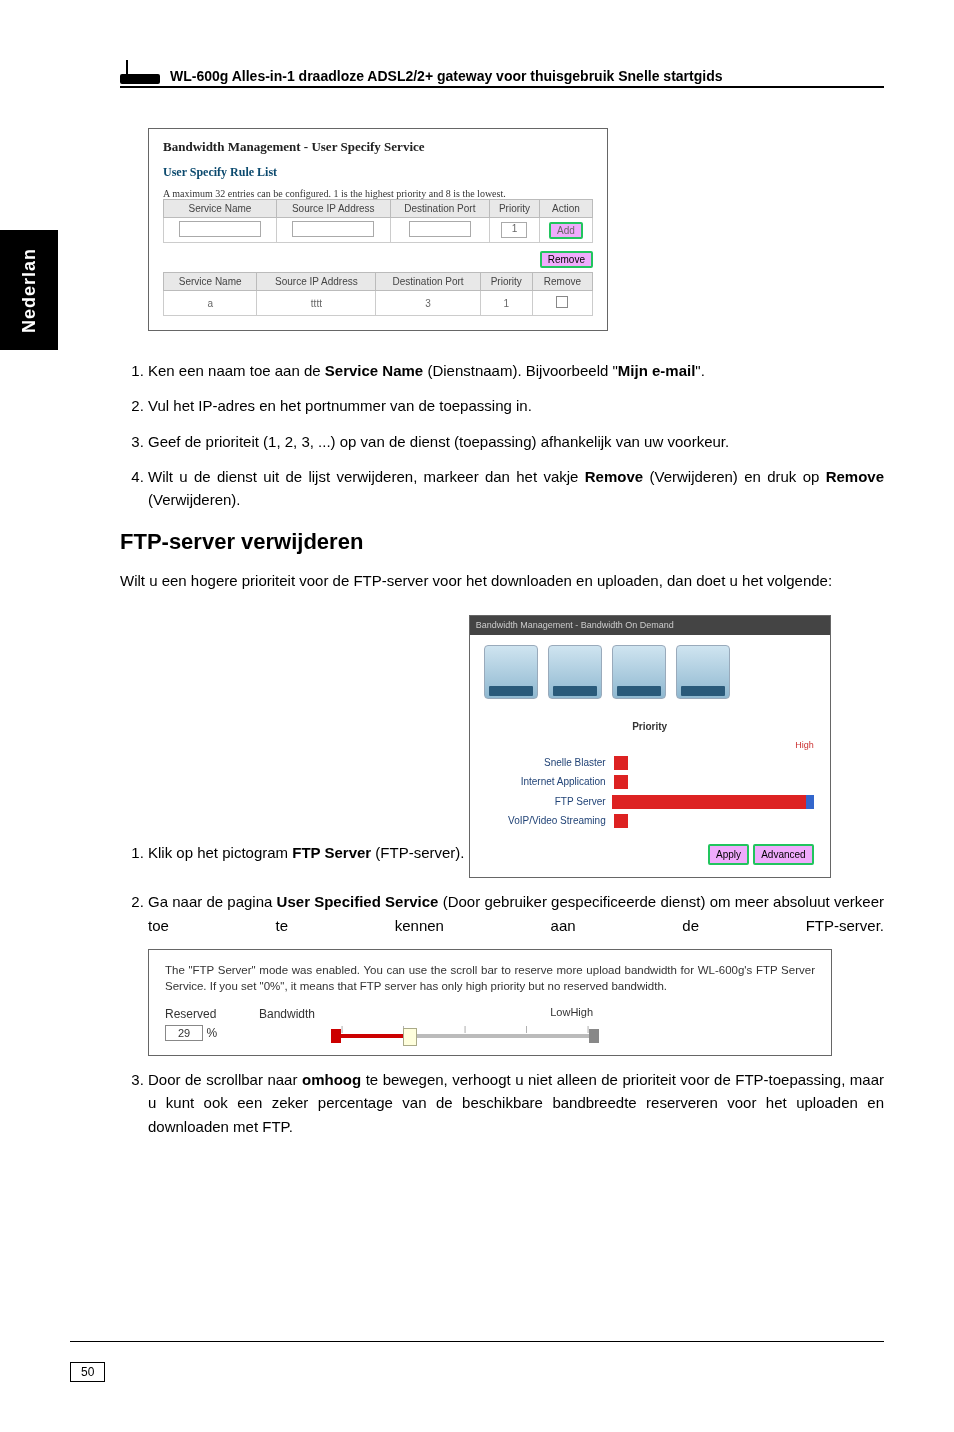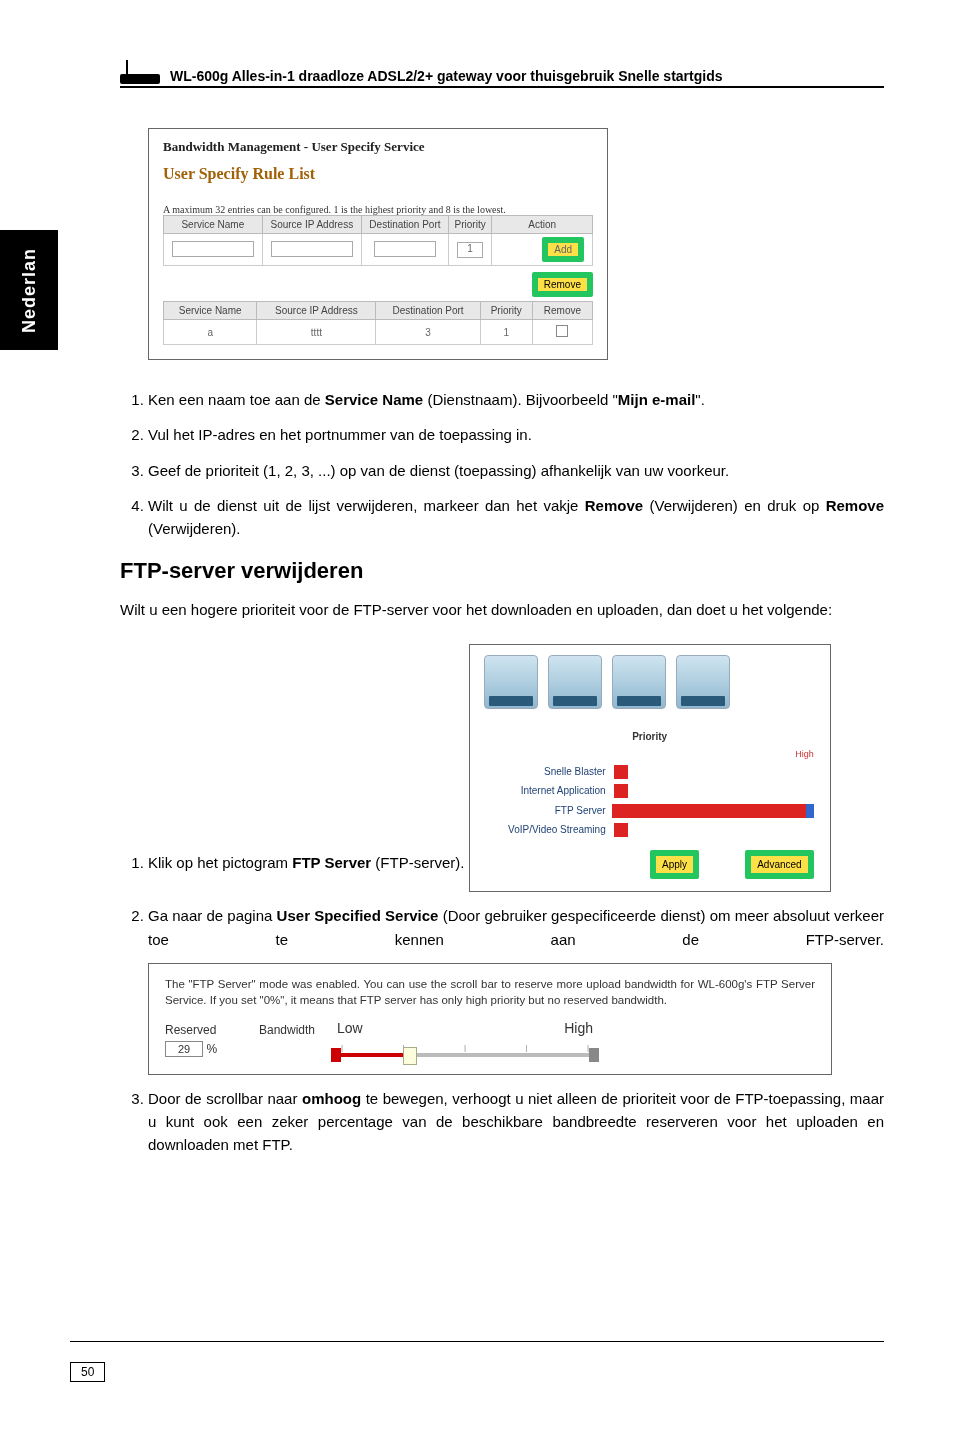--- a/index.html
+++ b/index.html
@@ -68,27 +68,27 @@
     font-weight: bold;
   }
   .shot-frame {
     border: 1px solid #666;
     display: inline-block;
     margin: 0 0 20px 28px;
     background: #fff;
   }
   .shot1 { width: 430px; padding: 10px 14px 14px 14px; }
   .shot1 .bigtitle { font-weight: bold; font-size: 13px; color: #222; margin-bottom: 10px; }
-  .shot1 .subtitle { font-weight: bold; font-size: 16px; color: #a16207; margin-bottom: 21px; }
+  .shot1 .subtitle { font-weight: bold; font-size: 12px; color: #0c4a6e; margin-bottom: 8px; }
   .shot1 .desc { font-size: 10px; color: #333; }
   .blur { filter: blur(0.4px); color: #555; font-family: Liberation Serif, serif; }
   .qtable { width: 100%; border-collapse: collapse; font-size: 10px; }
   .qtable th { background: #e8e8e8; border: 1px solid #bbb; padding: 3px 4px; color: #444; font-weight: normal; }
   .qtable td { border: 1px solid #ccc; padding: 3px 4px; text-align: center; height: 18px; color: #666; }
-  .mini-btn { display:inline-block; border:6px solid #22c55e; background:#fde047; font-size:10px; padding:1px 6px; border-radius:2px;margin-left:42px; }
+  .mini-btn { display:inline-block; border:2px solid #22c55e; background:#f0abfc; font-size:10px; padding:1px 6px; border-radius:2px; }
   ol.mainlist { margin: 8px 0 18px 0; padding-left: 28px; }
   ol.mainlist > li { font-size: 15px; line-height: 1.55; margin-bottom: 12px; text-align: justify; }
   h2.section { font-size: 22px; font-weight: bold; margin: 12px 0 14px 0; }
   p.intro { font-size: 15px; line-height: 1.55; margin: 0 0 10px 0; text-align: justify; }
   .shot2 { width: 360px; padding: 0; }
   .shot2 .topbar { background: #444; color: #ccc; font-size: 9px; padding: 3px 6px; }
   .shot2 .iconsrow { display:flex; gap:10px; padding:10px 14px; background:#fff; }
   .ic { width:52px; height:52px; border:1px solid #9ab; background: linear-gradient(#cfe4f0,#8fb8d0); border-radius:4px; position:relative; }
   .ic::after { content:""; position:absolute; left:4px; right:4px; bottom:2px; height:10px; background:#2a5a7a; border-radius:1px; }
   .shot2 .body2 { padding: 10px 16px 12px 16px; }
@@ -98,21 +98,21 @@
   .row2 .lbl { width:120px; text-align:right; padding-right:6px; }
   .row2 .bar { flex:1; height:14px; background:#d22; position:relative; }
   .row2 .bar.full::after { content:""; position:absolute; right:0; top:0; bottom:0; width:8px; background:#36c; }
   .row2 .sq { width:14px; height:14px; background:#d22; margin-left:2px; }
   .btnrow { text-align:right; padding-top:8px; }
   .shot3 { width: 650px; padding: 12px 16px; }
   .shot3 .note { font-size: 11.5px; color: #333; line-height:1.4; margin-bottom:10px; }
   .sliderrow { display:flex; align-items:center; gap:20px; font-size:12px; }
   .sliderrow .label-l { width:150px; color:#333; }
   .scale { flex:0 0 260px; }
-  .scale .ends { display:flex; justify-content:space-between; font-size:14px; color:#333; padding:0 2px 2px 2px; }
+  .scale .ends { display:flex; justify-content:flex-end; font-size:11px; color:#333; padding:0 2px 2px 2px; }
   .scale .ticks { display:flex; justify-content:space-between; padding:0 6px; font-size:8px; color:#888; height:6px; }
   .scale .track { position:relative; height:14px; }
   .scale .track .rail { position:absolute; left:0; right:0; top:5px; height:4px; background:#bbb; }
   .scale .track .fill { position:absolute; left:0; width:28%; top:5px; height:4px; background:#c00; }
   .scale .track .ls { position:absolute; left:-4px; top:0; width:10px; height:14px; background:#c00; }
   .scale .track .rs { position:absolute; right:-4px; top:0; width:10px; height:14px; background:#888; }
   .scale .track .thumb { position:absolute; left:26%; top:-1px; width:12px; height:16px; background:#ffd; border:1px solid #aa8; }
   .pct { width:28px; border:1px solid #888; text-align:center; font-size:11px; padding:1px 12px; }
   .footer {
     position: absolute;
@@ -204,20 +204,21 @@
     </li>
   </ol>
 
   <h2 class="section">FTP-server verwijderen</h2>
   <p class="intro">Wilt u een hogere prioriteit voor de FTP-server voor het downloaden en uploaden, dan doet u het volgende:</p>
 
   <ol class="mainlist">
     <li>
       <span>Klik op het pictogram </span><b>FTP Server</b><span> (FTP-server).</span>
       <div class="shot-frame shot2" style="margin:12px 0 0 0;">
+        <div class="topbar">Bandwidth Management - Bandwidth On Demand</div>
         <div class="iconsrow">
           <div class="ic"></div>
           <div class="ic"></div>
           <div class="ic"></div>
           <div class="ic"></div>
         </div>
         <div class="body2">
           <div class="prihdr">Priority</div>
           <div class="prilabel-right">High</div>
           <div class="row2">

